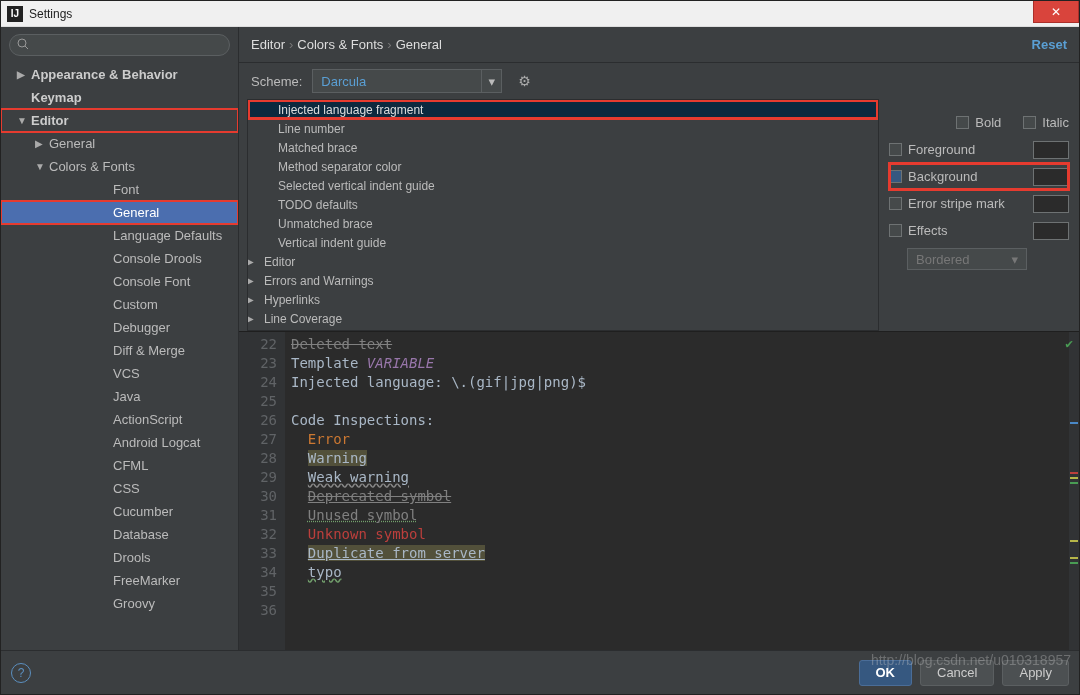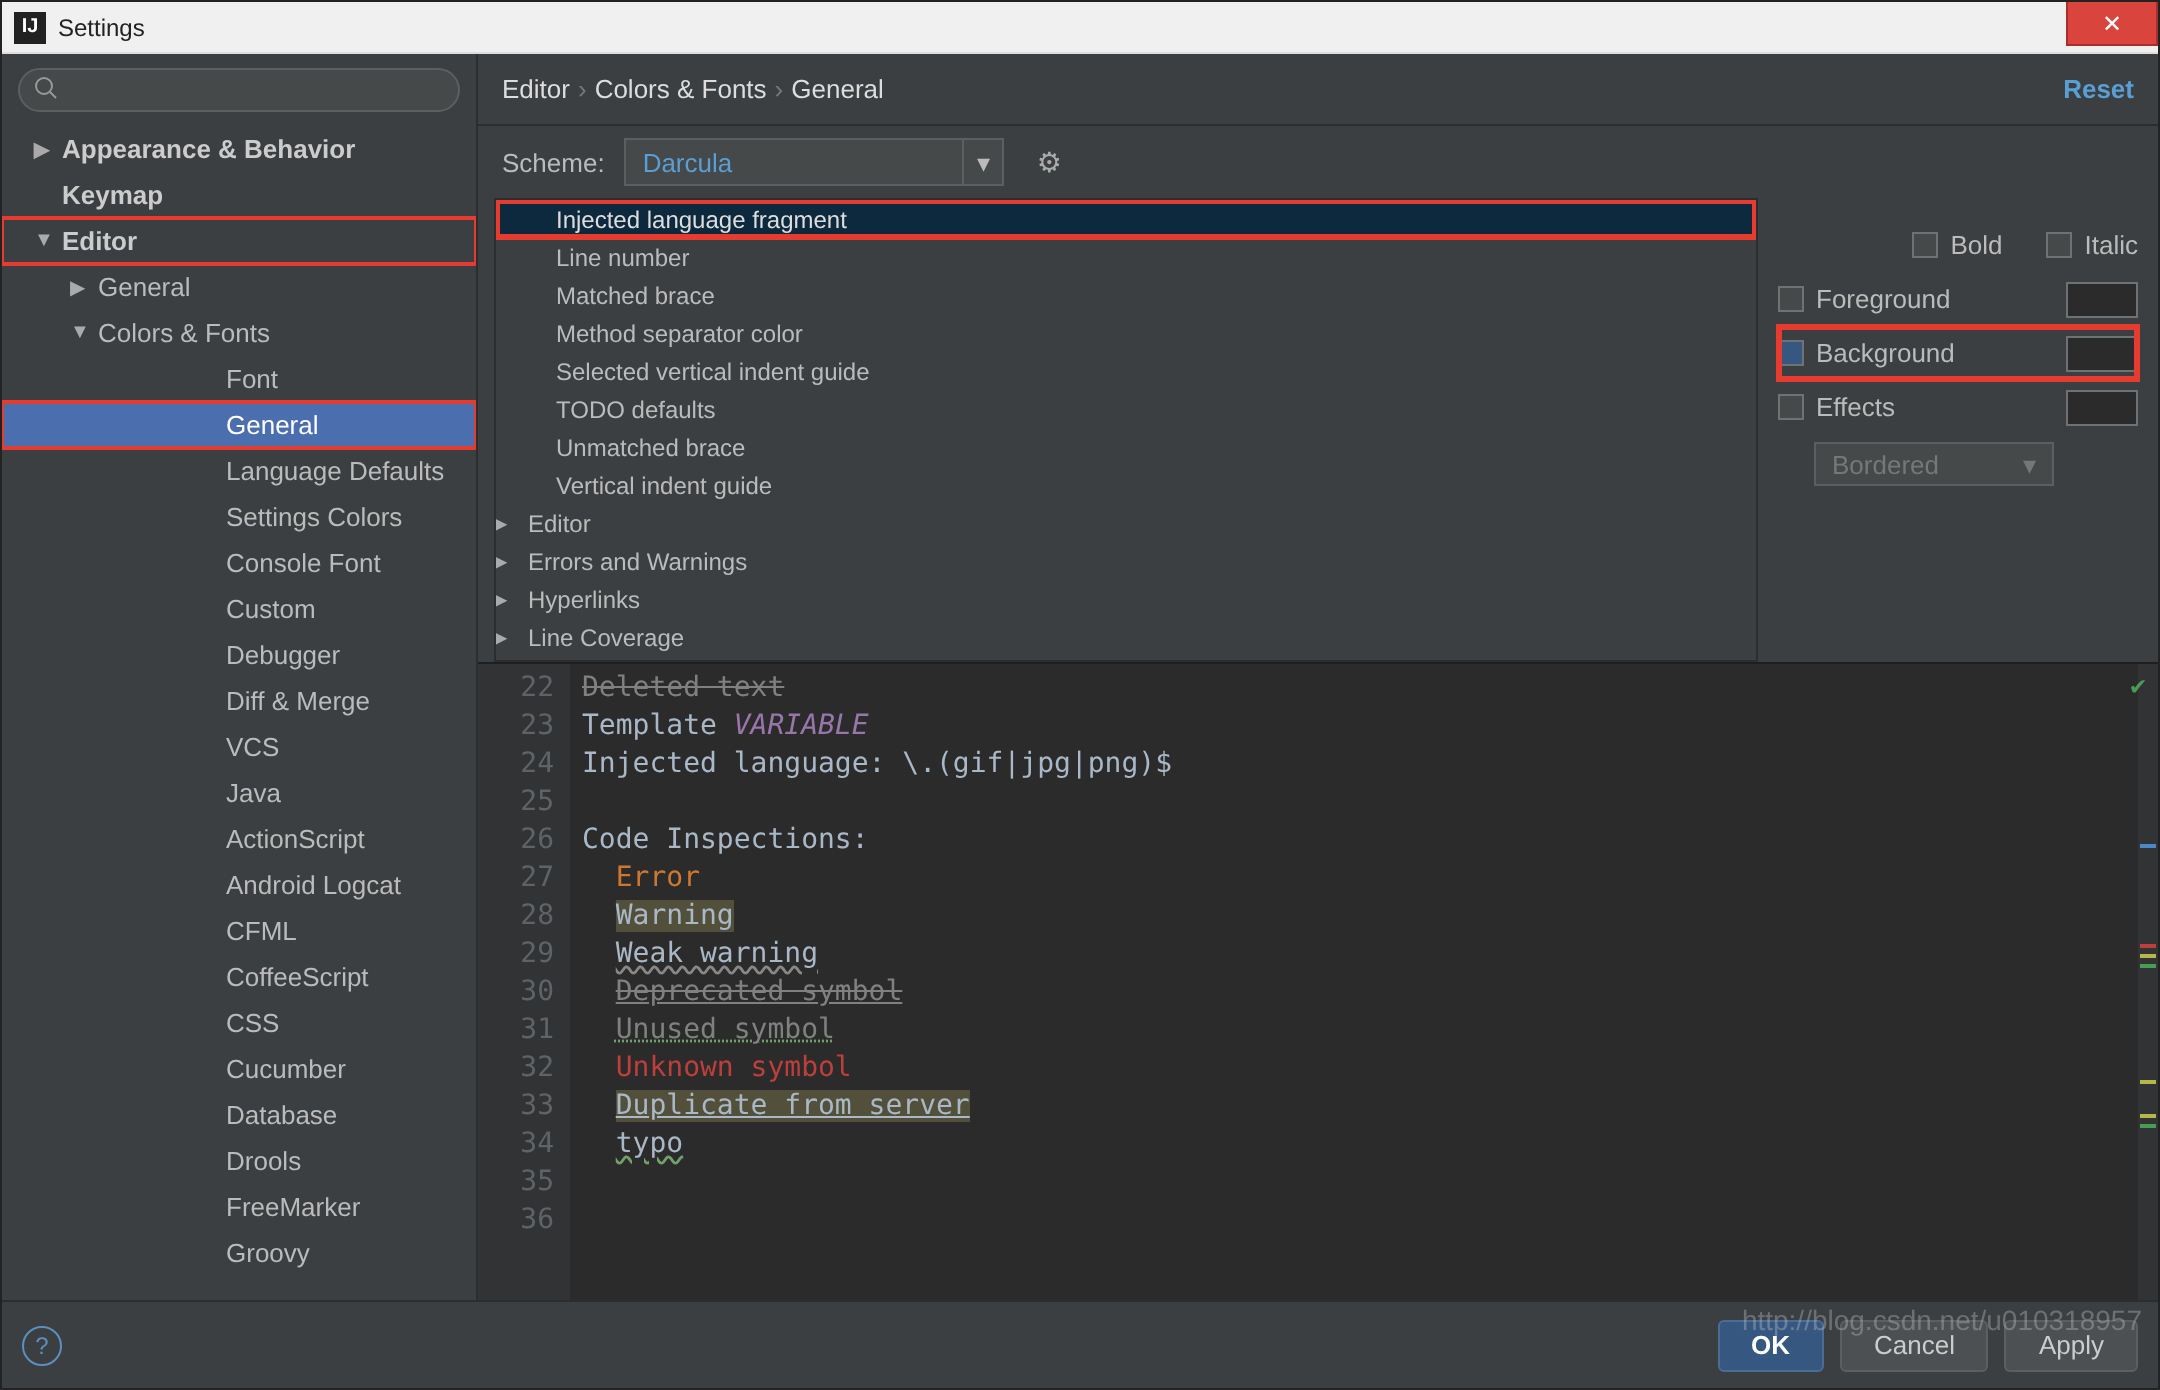--- a/index.html
+++ b/index.html
@@ -119,21 +119,21 @@
           <div class="tnode sel red-box l2">
             <span class="arrow">&nbsp;</span>
             <span>General</span>
           </div>
           <div class="tnode l2">
             <span class="arrow">&nbsp;</span>
             <span>Language Defaults</span>
           </div>
           <div class="tnode l2">
             <span class="arrow">&nbsp;</span>
-            <span>Settings Colors</span>
+            <span>Console Drools</span>
           </div>
           <div class="tnode l2">
             <span class="arrow">&nbsp;</span>
             <span>Console Font</span>
           </div>
           <div class="tnode l2">
             <span class="arrow">&nbsp;</span>
             <span>Custom</span>
           </div>
           <div class="tnode l2">
@@ -156,24 +156,20 @@
             <span class="arrow">&nbsp;</span>
             <span>ActionScript</span>
           </div>
           <div class="tnode l2">
             <span class="arrow">&nbsp;</span>
             <span>Android Logcat</span>
           </div>
           <div class="tnode l2">
             <span class="arrow">&nbsp;</span>
             <span>CFML</span>
-          </div>
-          <div class="tnode l2">
-            <span class="arrow">&nbsp;</span>
-            <span>CoffeeScript</span>
           </div>
           <div class="tnode l2">
             <span class="arrow">&nbsp;</span>
             <span>CSS</span>
           </div>
           <div class="tnode l2">
             <span class="arrow">&nbsp;</span>
             <span>Cucumber</span>
           </div>
           <div class="tnode l2">
@@ -267,20 +263,25 @@
                 <span>Italic</span>
             </div>
             <div class="proprow">
                 <span class="chk"></span>
                 <span>Foreground</span>
                 <span class="swatch"></span>
               </div>
             <div class="proprow red-big">
                 <span class="chk" style="background:#365880;"></span>
                 <span>Background</span>
+                <span class="swatch"></span>
+              </div>
+            <div class="proprow">
+                <span class="chk"></span>
+                <span>Error stripe mark</span>
                 <span class="swatch"></span>
               </div>
             <div class="proprow">
                 <span class="chk"></span>
                 <span>Effects</span>
                 <span class="swatch"></span>
               </div>
             <div class="effects-dd">
                 <span>Bordered</span>
                 <span>▾</span>

